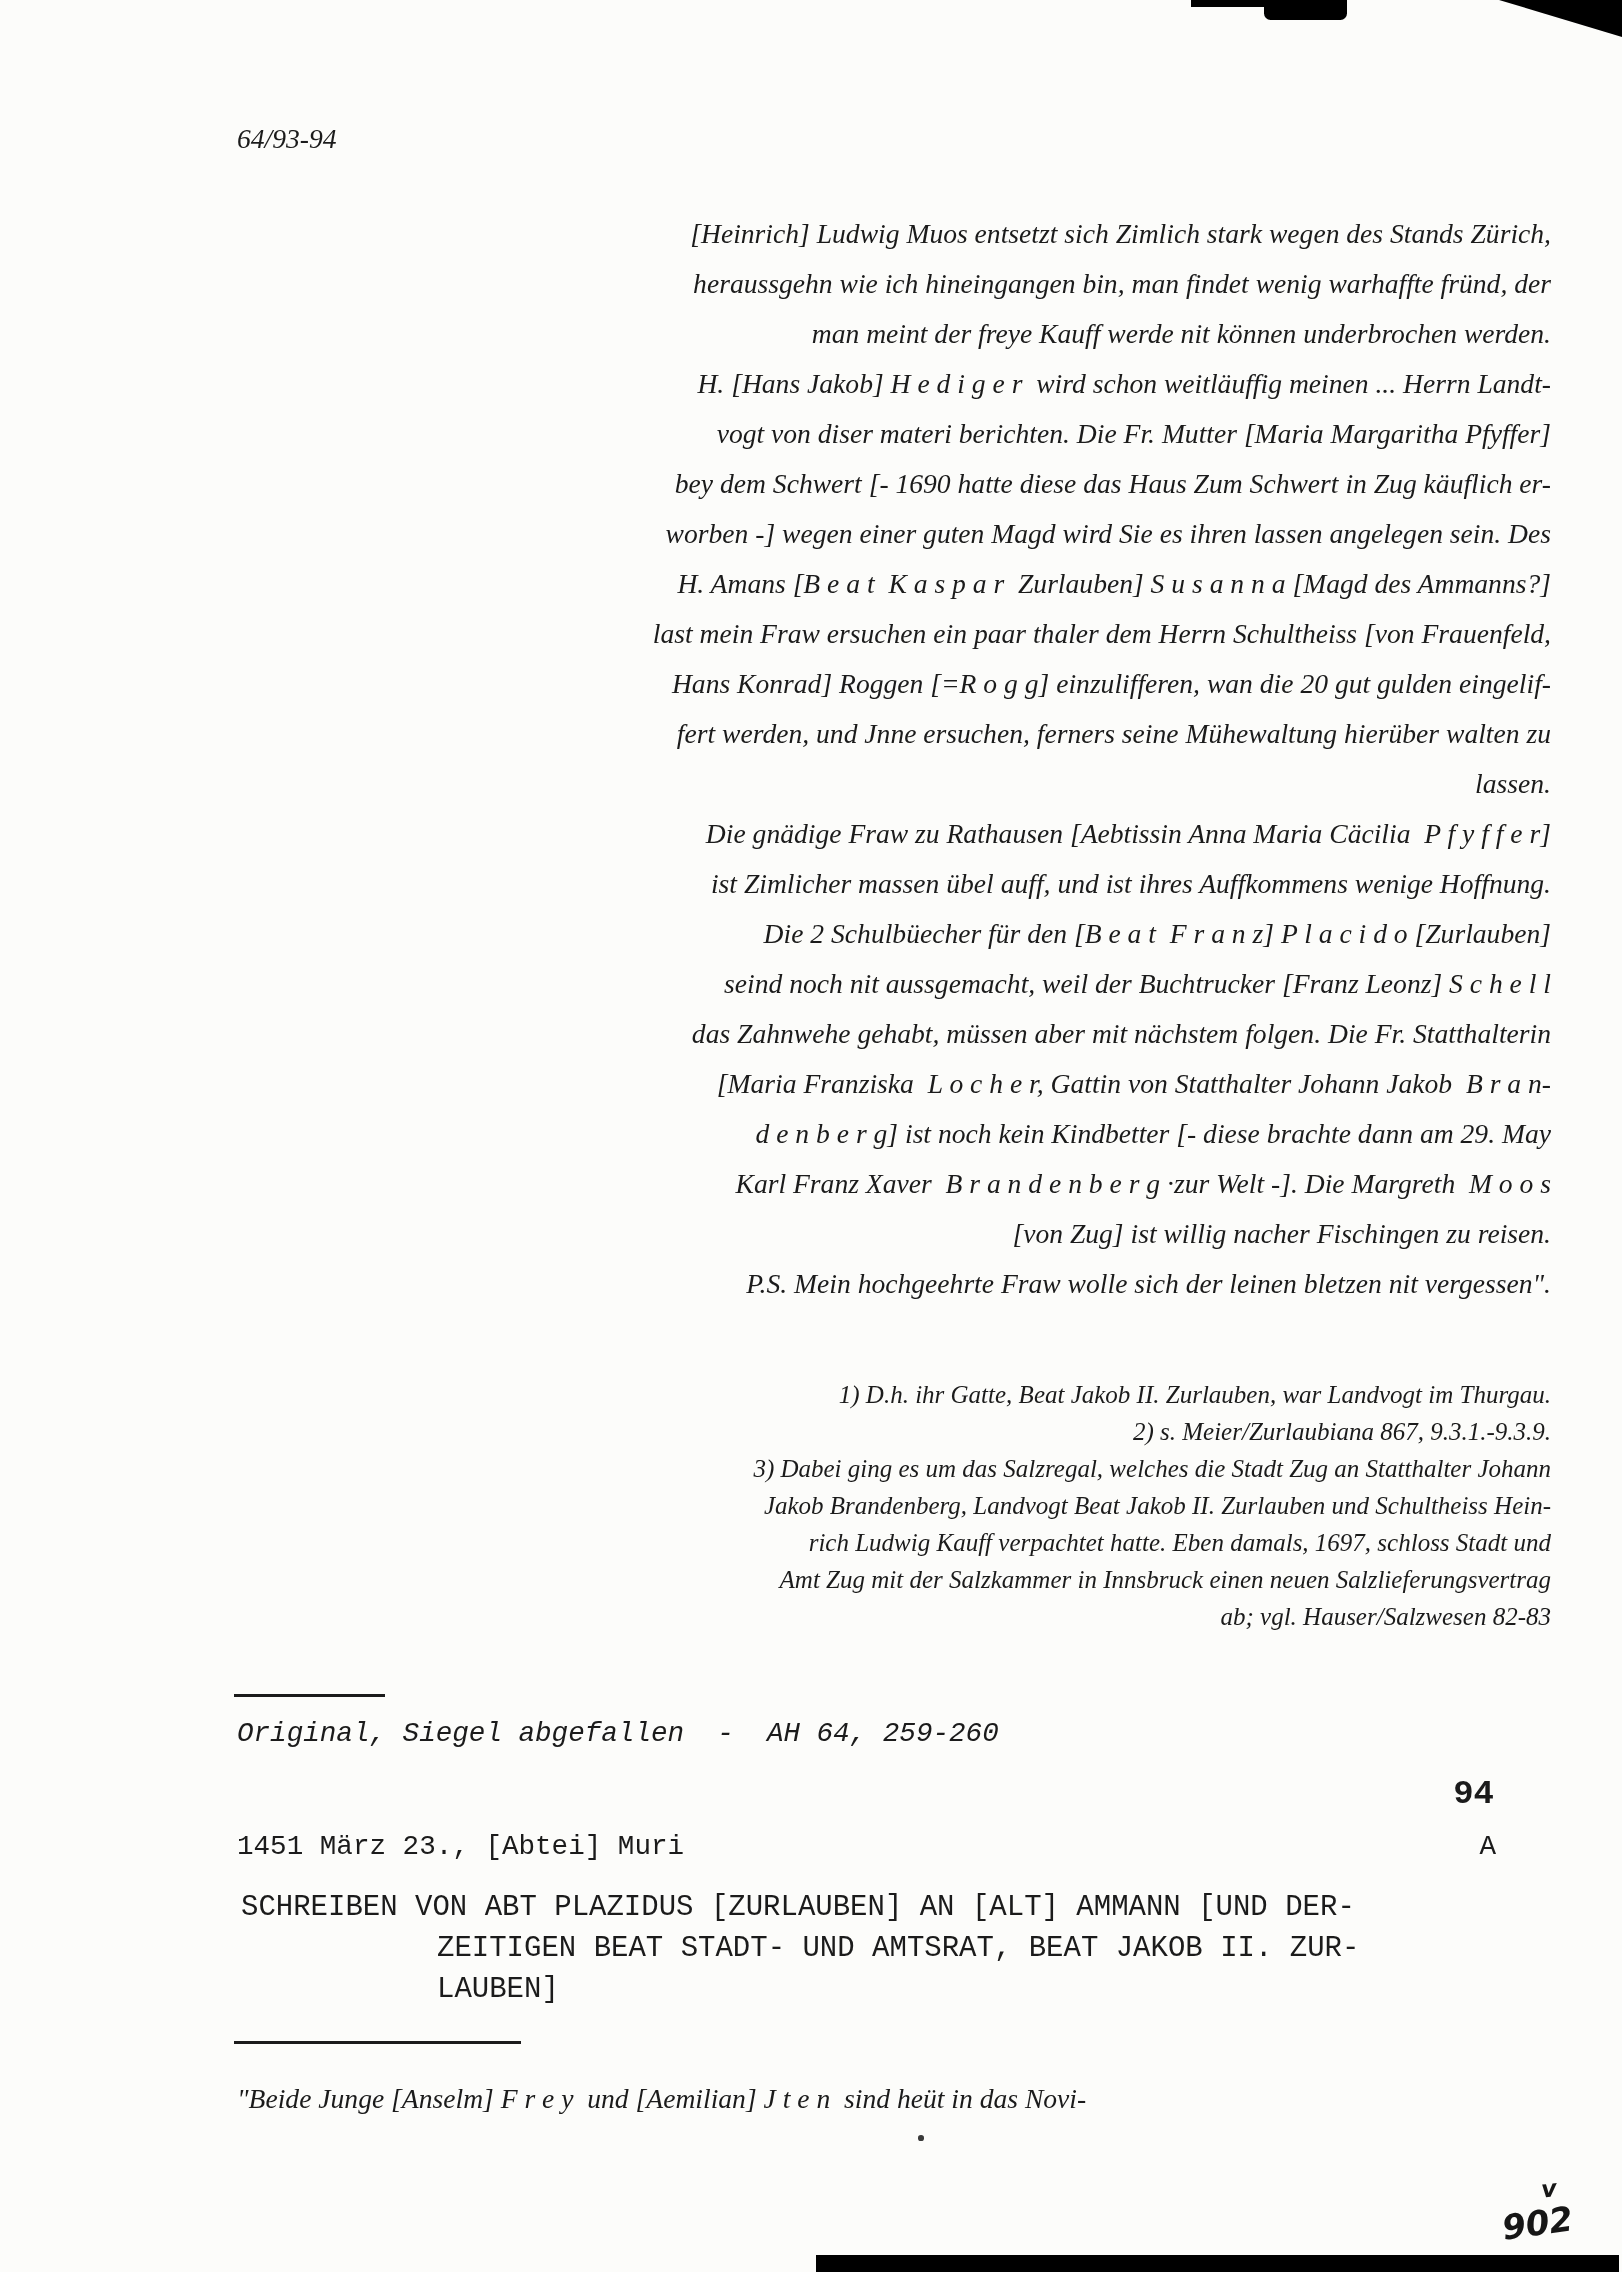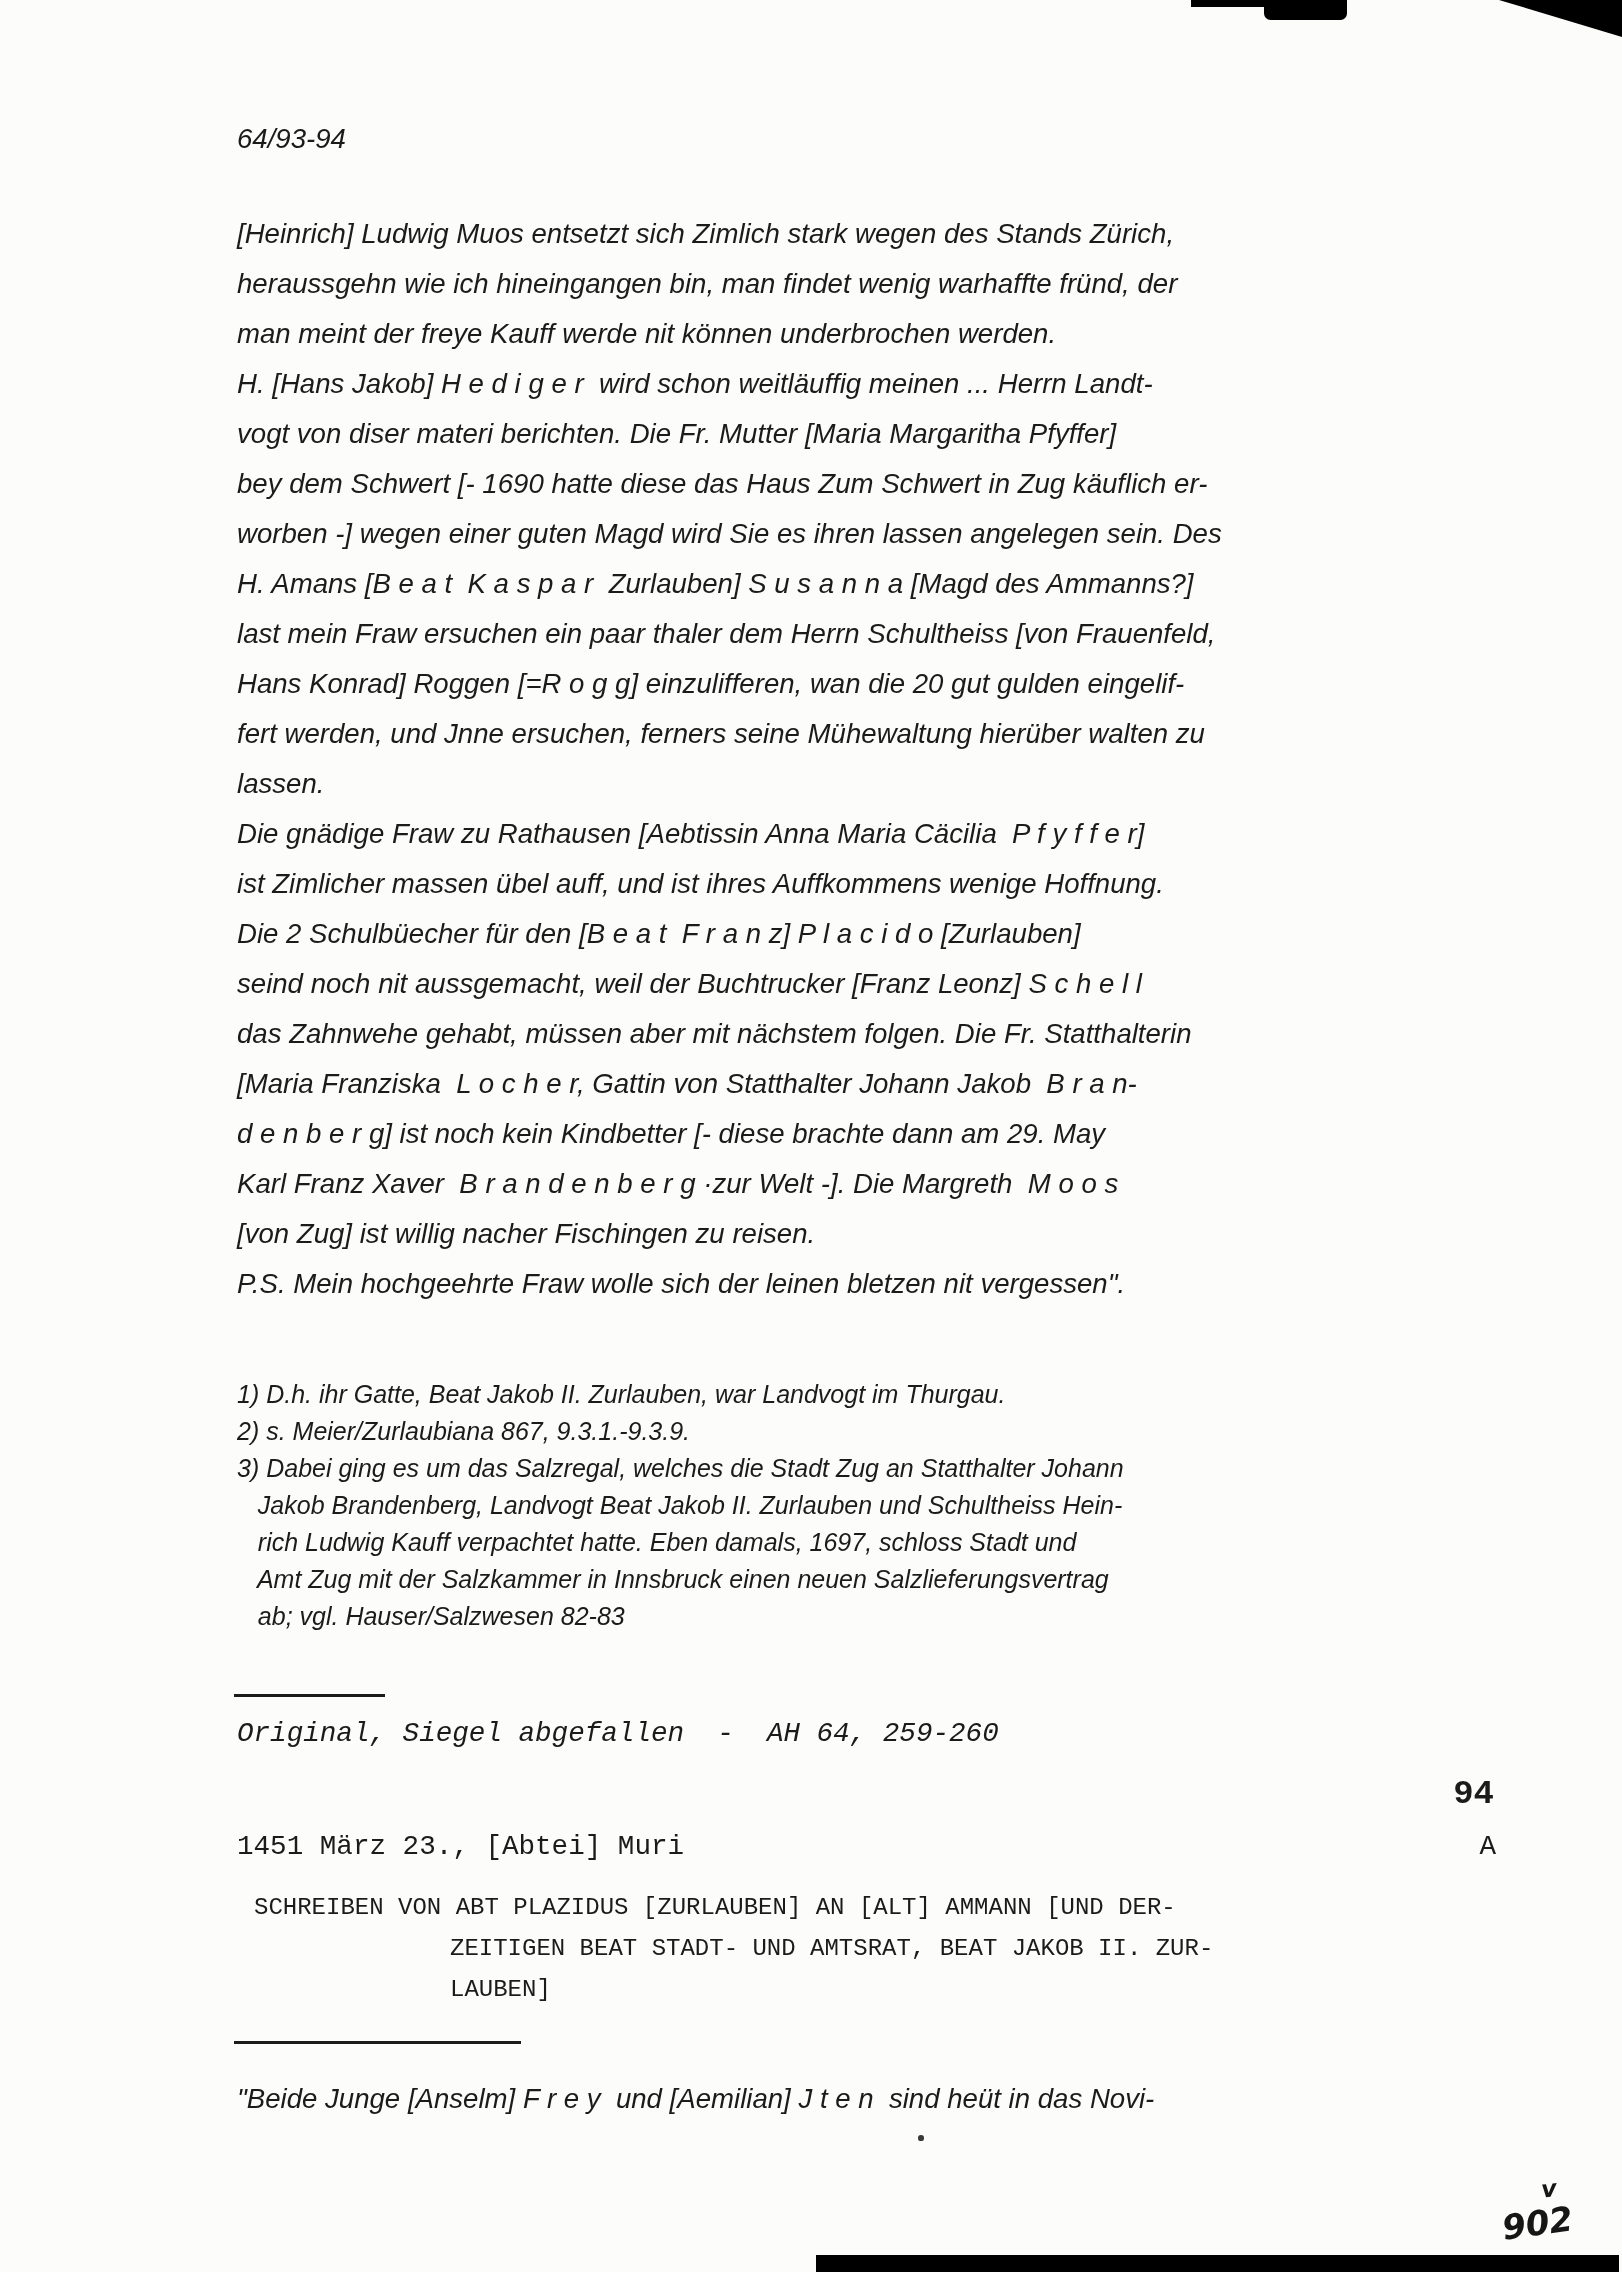--- a/index.html
+++ b/index.html
@@ -5,22 +5,23 @@
   html, body { margin: 0; padding: 0; background: #777; }
   .page {
     position: relative;
     width: 1622px;
     height: 2273px;
     background: #fcfcfa;
     overflow: hidden;
     color: #1b1b1b;
   }
   .mono-it {
-    font-family: Liberation Sans, sans-serif;
+    font-family: Liberation Serif, serif;
     font-style: italic;
+    text-align: right;
   }
   .mono {
     font-family: "Liberation Mono", "DejaVu Sans Mono", monospace;
     font-style: normal;
   }
   .line { white-space: pre; }
 
   .page-header {
     position: absolute; left: 237px; top: 123px;
     font-size: 27.6px;
@@ -48,22 +49,22 @@
     text-align: right; font-size: 34px; font-weight: 700;
   }
   .date-row {
     position: absolute; left: 237px; top: 1831px; width: 1259px;
     font-size: 27.6px;
   }
   .series-letter {
     position: absolute; right: 0; top: 0;
   }
   .title-block {
-    position: absolute; left: 254px; top: 1887px; width: 1314px;
-    font-size: 24px; line-height: 41px;
+    position: absolute; left: 241px; top: 1887px; width: 1314px;
+    font-size: 29px; line-height: 41px;
   }
   .title-block .indent { padding-left: 196px; }
   .closing-line {
     position: absolute; left: 237px; top: 2083px;
     font-size: 27.6px;
   }
 
   
   .artifact { position: absolute; background: #000; }
   .mark-top-thin   { left: 1191px; top: 0; width: 78px;  height: 7.3px; }

